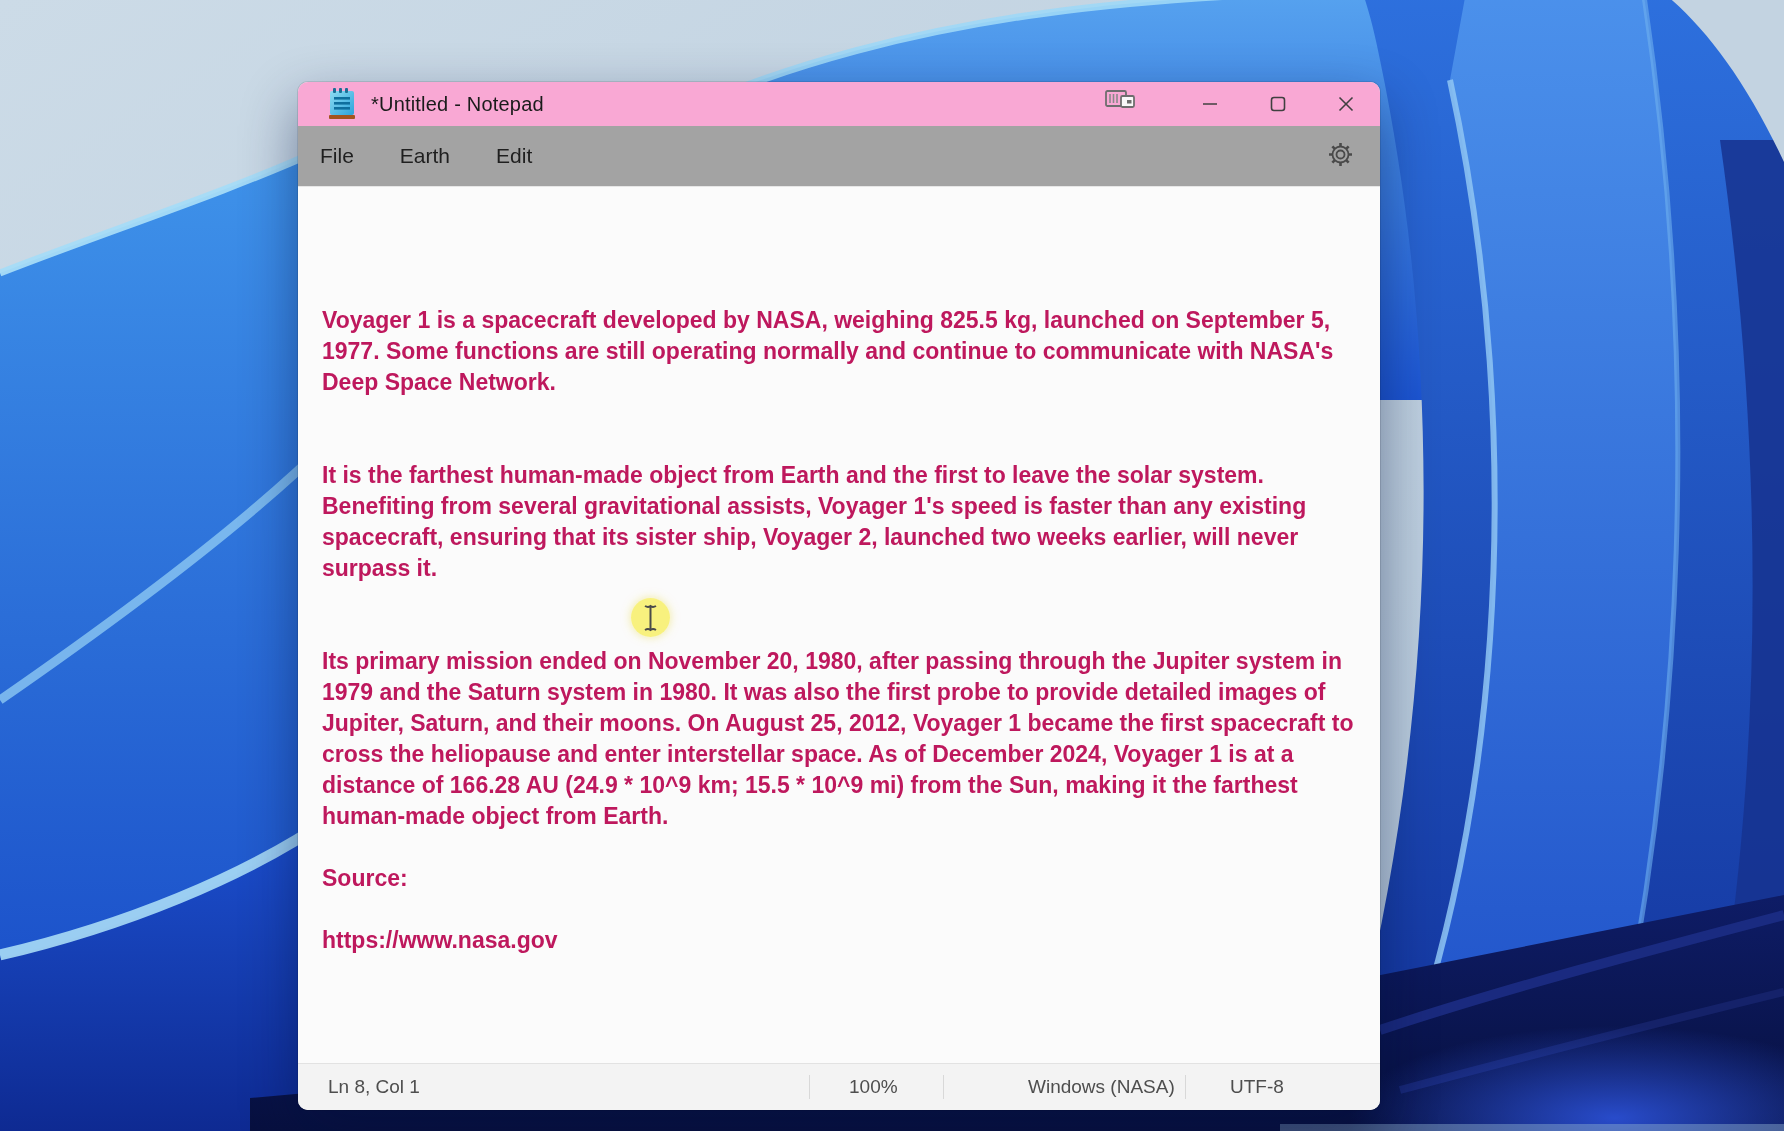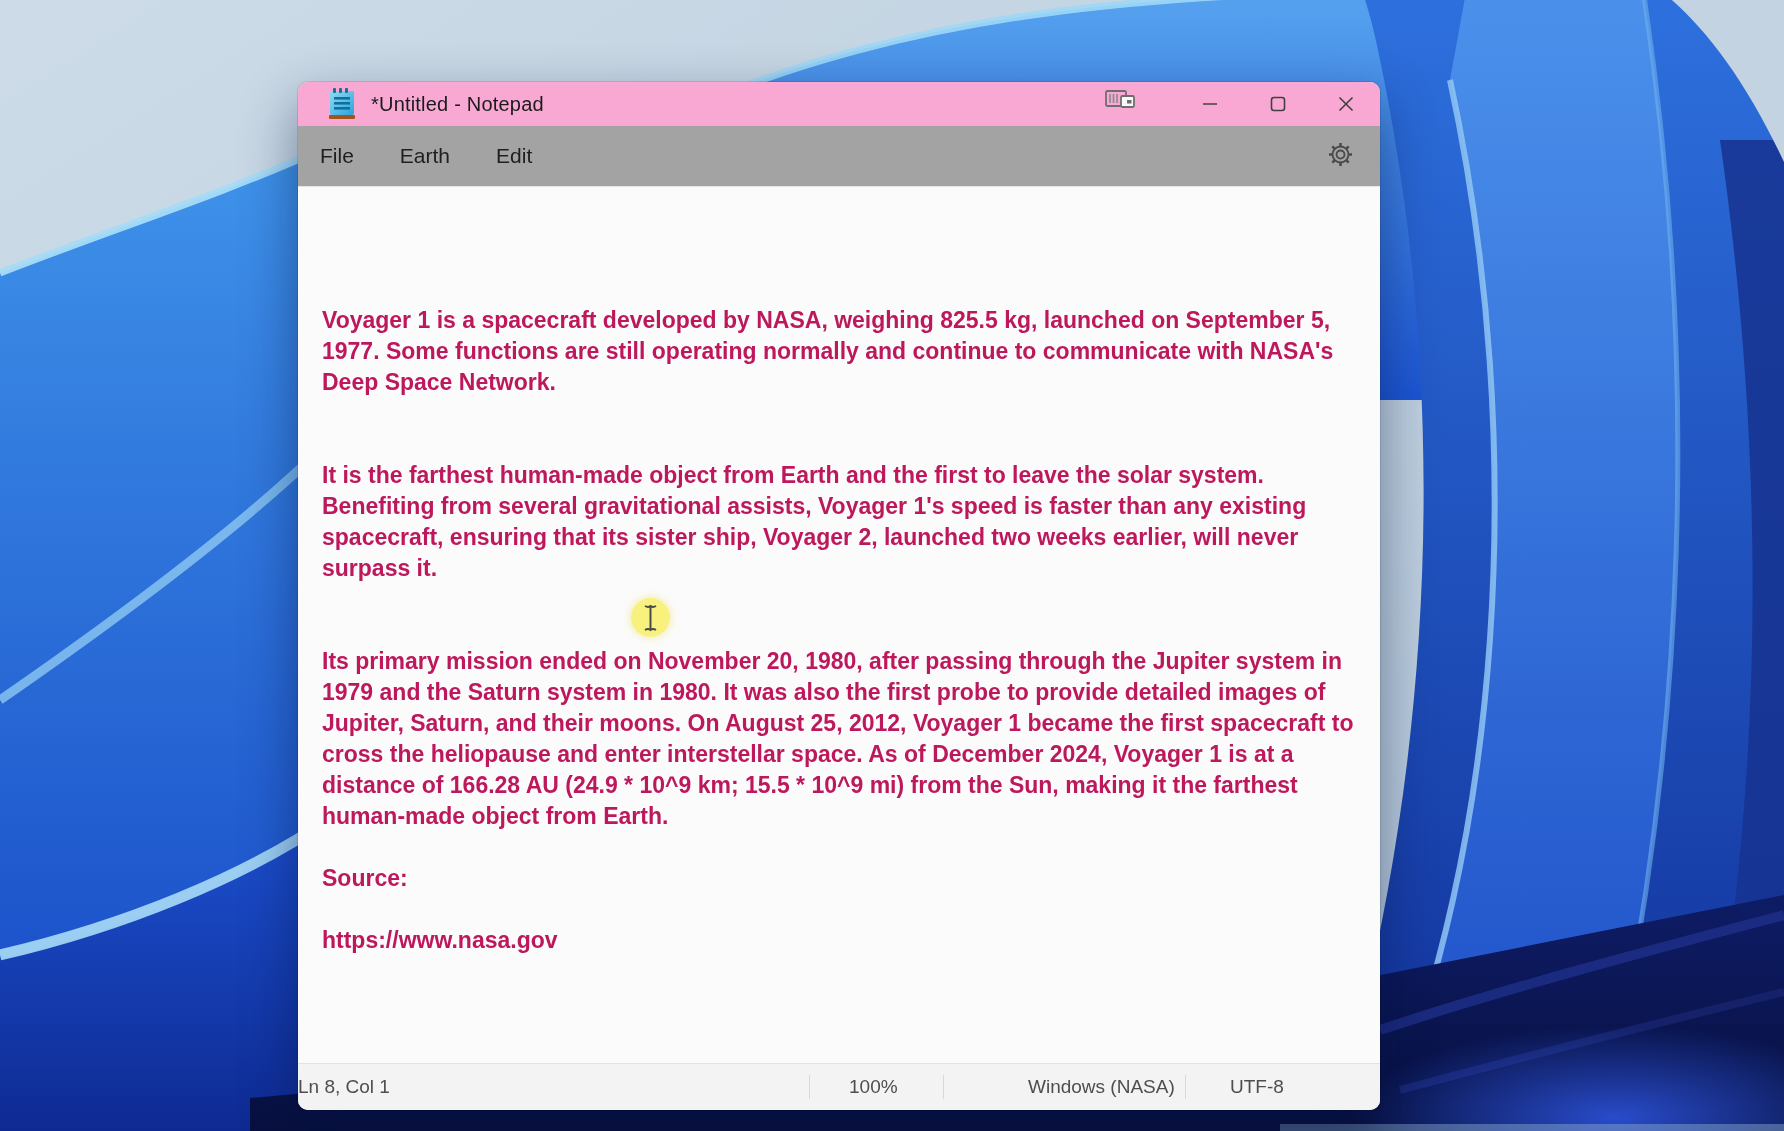--- a/index.html
+++ b/index.html
@@ -18,21 +18,21 @@
   .ctrl{width:68px;height:44px;display:flex;align-items:center;justify-content:center;background:transparent;border:none;padding:0;}
   .menubar{height:60px;flex:0 0 auto;display:flex;align-items:center;padding-left:8px;
     border-bottom:1px solid #e6e6e6;position:relative;background:#a3a3a3;}
   .menu-item{font-size:21px;color:#1f1f1f;padding:7px 14px;margin-right:18px;border-radius:5px;background:transparent;border:none;}
   .gear-btn{position:absolute;right:22px;top:50%;transform:translateY(-50%);background:transparent;border:none;padding:4px;}
   .editor{flex:1 1 auto;background:#fbfbfb;position:relative;overflow:hidden;}
   .editor-text{padding:118px 0 0 24px;font-size:23px;line-height:31px;color:#be185d;
     white-space:pre-wrap;word-wrap:break-word;font-weight:bold;}
   .statusbar{height:46px;flex:0 0 auto;background:#f3f3f3;border-top:1px solid #e2e2e2;
     display:flex;align-items:center;font-size:19px;color:#4e4e4e;}
-  .status-left{flex:1 1 auto;}
+  .status-left{flex:1 1 auto;padding-left:30px;}
   .sb-div{width:1px;height:24px;background:#d8d8d8;flex:0 0 auto;}
   .seg{flex:0 0 auto;display:flex;align-items:center;height:100%;}
   .seg-zoom{width:133px;padding-left:39px;box-sizing:border-box;}
   .seg-crlf{width:241px;padding-left:84px;box-sizing:border-box;}
   .seg-utf{width:194px;padding-left:44px;box-sizing:border-box;}
   
   .cursor-overlay{position:absolute;left:631px;top:598px;width:39px;height:39px;border-radius:50%;
     background:rgba(247,240,115,.92);box-shadow:0 0 10px rgba(235,220,80,.55);z-index:20;
     display:flex;align-items:center;justify-content:center;}
 </style>

